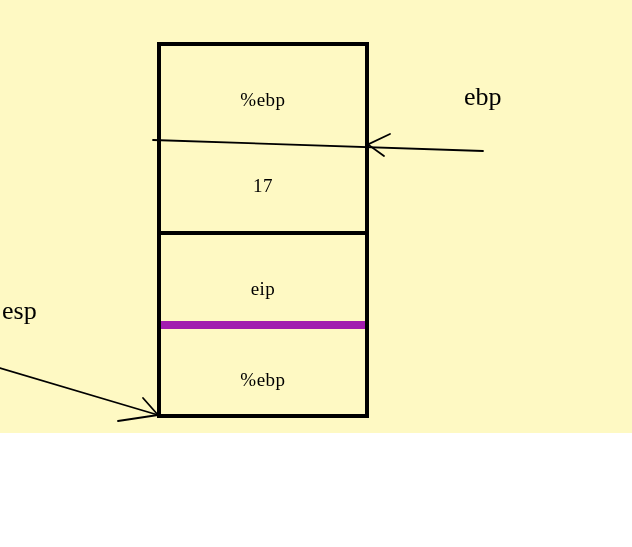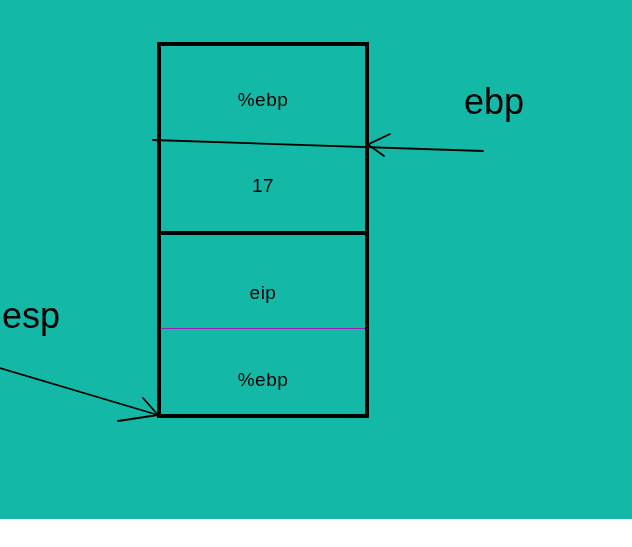--- a/index.html
+++ b/index.html
@@ -4,24 +4,25 @@
 <style>
   html, body {
     margin: 0;
     padding: 0;
     background: #ffffff;
     font-family: "Liberation Sans", sans-serif;
   }
   .canvas {
     position: relative;
     width: 632px;
-    height: 519px;
-    background: #14b8a6;
+    height: 433px;
+    background: #fef9c3;
     overflow: hidden;
     color: #000000;
+    font-family: Liberation Serif, serif;
   }
   
   .stack-box {
     position: absolute;
     left: 157px;
     top: 42px;
     width: 212px;
     height: 376px;
     border: 4px solid #000000;
     box-sizing: border-box;
@@ -31,26 +32,26 @@
   .cell {
     display: flex;
     align-items: center;
     justify-content: center;
     box-sizing: border-box;
     font-size: 19px;
     letter-spacing: 0.5px;
   }
   .cell-1 { height: 95px; padding-top: 12px; }
   .cell-2 { height: 94px; border-bottom: 4px solid #000000; }
-  .cell-3 { height: 94px; border-bottom: 1px solid #a21caf; padding-top: 22px; }
+  .cell-3 { height: 94px; border-bottom: 8px solid #a21caf; padding-top: 22px; }
   .cell-4 { flex: 1; padding-top: 16px; }
   
   .pointer-label {
     position: absolute;
-    font-size: 36px;
+    font-size: 26px;
     line-height: 1;
     color: #000000;
     white-space: nowrap;
   }
   .pointer-label.ebp { left: 464px; top: 84px; }
   .pointer-label.esp { left: 2px; top: 298px; }
   
   .arrows {
     position: absolute;
     left: 0;

